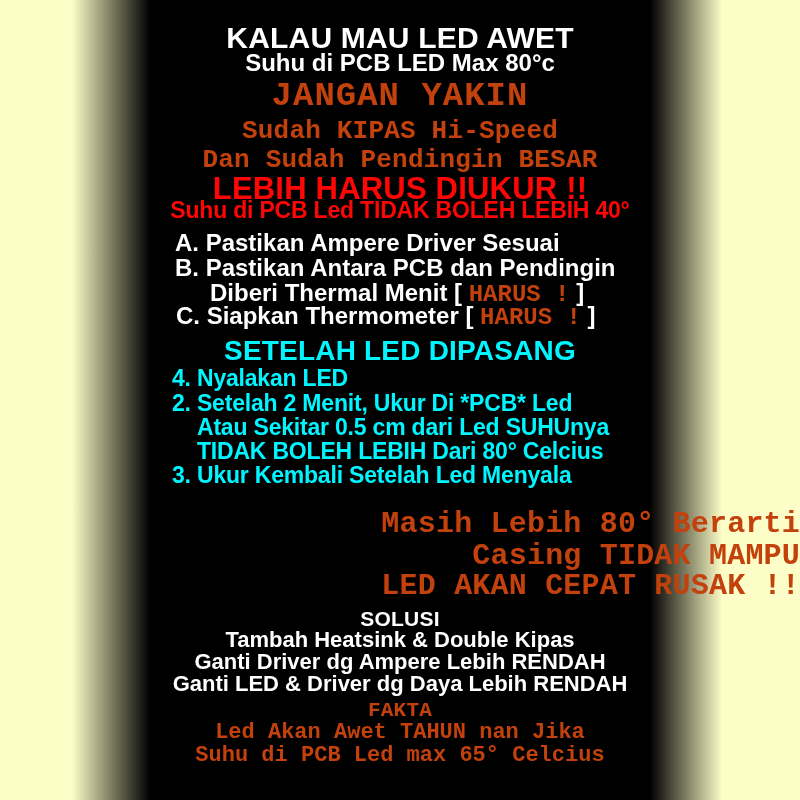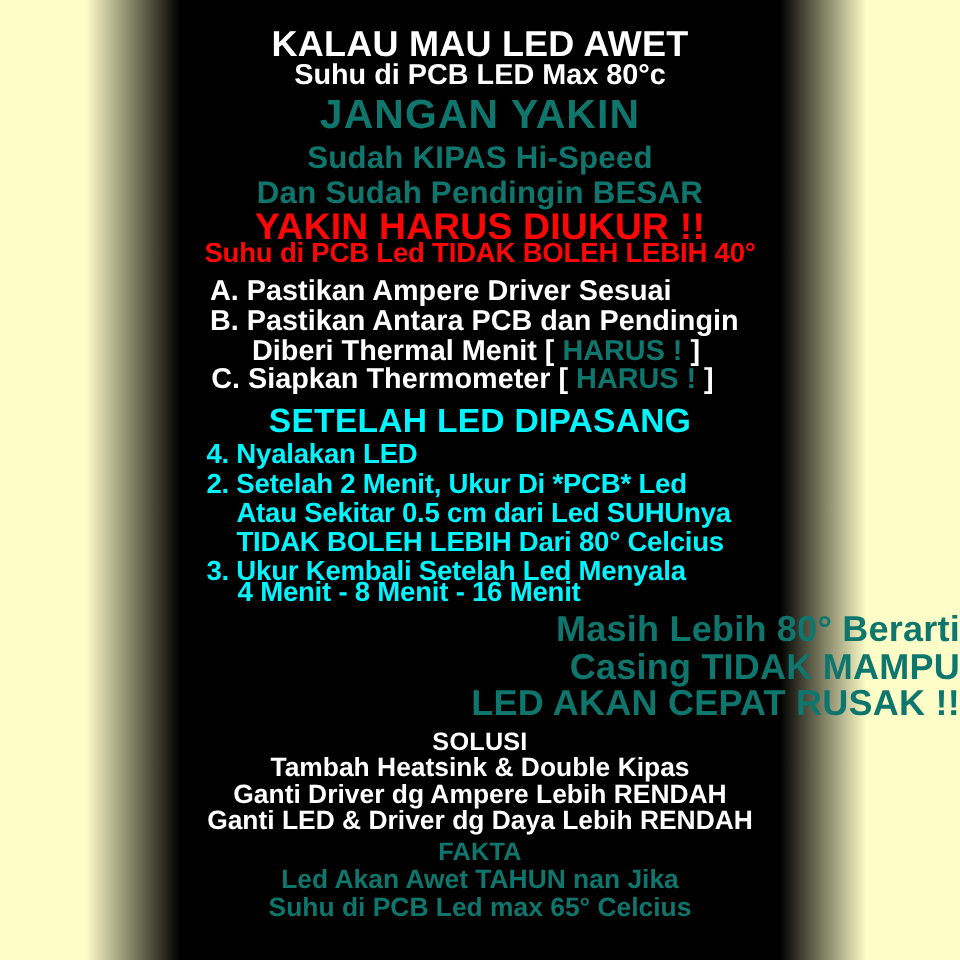--- a/index.html
+++ b/index.html
@@ -11,21 +11,21 @@
       #000 650px, #FDFDC7 722px, #FDFDC7 100%);
   }
   .poster { position: relative; width: 800px; height: 572px; }
   .line {
     position: absolute; left: 0; width: 800px;
     text-align: center; font-weight: 700; line-height: 1.12;
     white-space: pre; letter-spacing: 0.2px;
   }
   .line.left { left: auto; width: auto; text-align: center; }
   .white  { color: #FFFFFF; }
-  .yellow { color: #0f766e; }
+  .yellow { color: #c2410c; font-family: Liberation Mono, monospace; }
   .red    { color: #FF0505; }
   .cyan   { color: #00F5FF; }
   .f30 { font-size: 30px; }
   .f34 { font-size: 34px; letter-spacing: 1px; }
   .f31 { font-size: 31px; }
   .f30b{ font-size: 30px; text-align: right; }
   .f28 { font-size: 28px; }
   .f26 { font-size: 26px; }
   .f24 { font-size: 24px; letter-spacing: 0; }
   .f23 { font-size: 23px; letter-spacing: -0.2px; }
@@ -37,35 +37,34 @@
 
 <div class="poster">
 
   <div class="line white f30" style="top:21px">KALAU MAU LED AWET</div>
   <div class="line white f24" style="top:50px">Suhu di PCB LED Max 80°c</div>
 
   <div class="line yellow f34" style="top:77px">JANGAN YAKIN</div>
   <div class="line yellow f26" style="top:117px">Sudah KIPAS Hi-Speed</div>
   <div class="line yellow f26" style="top:146px">Dan Sudah Pendingin BESAR</div>
 
-  <div class="line red f31" style="top:172px">YAKIN HARUS DIUKUR !!</div>
+  <div class="line red f31" style="top:172px">LEBIH HARUS DIUKUR !!</div>
   <div class="line red f23" style="top:198px">Suhu di PCB Led TIDAK BOLEH LEBIH 40°</div>
 
   <div class="line left white f24" style="top:230px; left:175px">A. Pastikan Ampere Driver Sesuai</div>
   <div class="line left white f24" style="top:255px; left:175px">B. Pastikan Antara PCB dan Pendingin</div>
   <div class="line left white f24" style="top:280px; left:210px"><span>Diberi Thermal Menit [ </span><span class="yellow">HARUS !</span><span> ]</span></div>
   <div class="line left white f24" style="top:303px; left:176px"><span>C. Siapkan Thermometer [ </span><span class="yellow">HARUS !</span><span> ]</span></div>
 
   <div class="line cyan f28" style="top:335px">SETELAH LED DIPASANG</div>
   <div class="line left cyan f23" style="top:366px; left:172px">4. Nyalakan LED</div>
   <div class="line left cyan f23" style="top:391px; left:172px">2. Setelah 2 Menit, Ukur Di *PCB* Led</div>
   <div class="line left cyan f23" style="top:415px; left:197px">Atau Sekitar 0.5 cm dari Led SUHUnya</div>
   <div class="line left cyan f23" style="top:439px; left:197px">TIDAK BOLEH LEBIH Dari 80° Celcius</div>
   <div class="line left cyan f23" style="top:463px; left:172px">3. Ukur Kembali Setelah Led Menyala</div>
-  <div class="line left cyan f23" style="top:481px; left:198px">4 Menit - 8 Menit - 16 Menit</div>
 
   <div class="line yellow f30b" style="top:508px">Masih Lebih 80° Berarti</div>
   <div class="line yellow f30b" style="top:540px">Casing TIDAK MAMPU</div>
   <div class="line yellow f30b" style="top:570px">LED AKAN CEPAT RUSAK !!</div>
 
   <div class="line white f21" style="top:607px">SOLUSI</div>
   <div class="line white f22" style="top:628px">Tambah Heatsink &amp; Double Kipas</div>
   <div class="line white f22" style="top:650px">Ganti Driver dg Ampere Lebih RENDAH</div>
   <div class="line white f22" style="top:672px">Ganti LED &amp; Driver dg Daya Lebih RENDAH</div>
 

